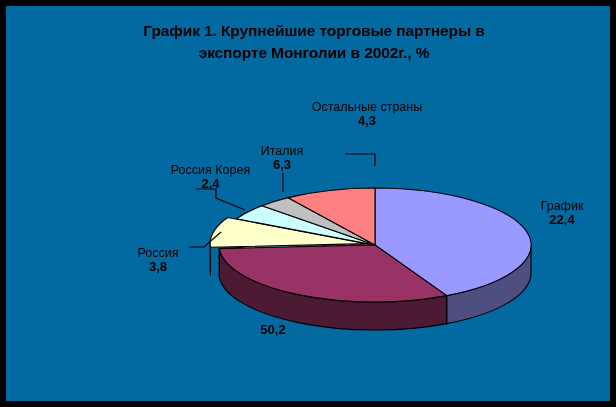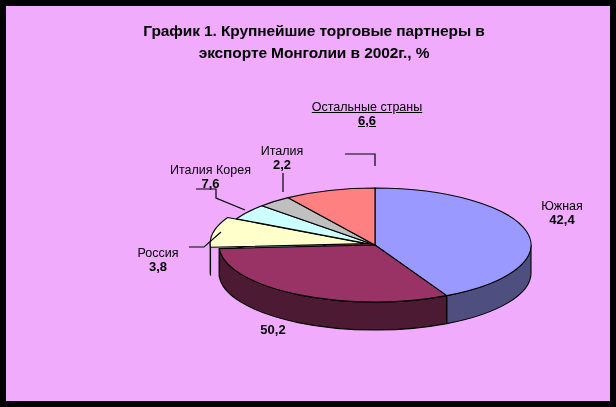--- a/index.html
+++ b/index.html
@@ -12,21 +12,21 @@
     height: 407px;
     font-family: "Liberation Sans", sans-serif;
     overflow: hidden;
   }
   #chart-frame {
     position: relative;
     width: 616px;
     height: 407px;
     box-sizing: border-box;
     border: 6px solid #000000;
-    background: #f0abfc;
+    background: #0369a1;
   }
   #chart-canvas {
     position: absolute;
     left: 0;
     top: 0;
   }
   #chart-title {
     position: absolute;
     left: 0;
     top: 14px;
@@ -89,42 +89,42 @@
       <path d="M 277 167 L 277 186" fill="none" stroke="#000" stroke-width="1.2"></path>
       <path d="M 190 183 L 210 183 L 210 192 L 239 204" fill="none" stroke="#000" stroke-width="1.2"></path>
       <path d="M 183 241 L 198 241 L 215 226" fill="none" stroke="#000" stroke-width="1.2"></path>
     </svg>
 
   <div id="chart-title">
     <span class="tline">График 1. Крупнейшие торговые партнеры в</span>
     <span class="tline">экспорте Монголии в 2002г., %</span>
   </div>
 
-  <div class="dlabel" style="left:303px; top:94px; width:116px;text-decoration:underline;">
+  <div class="dlabel" style="left:303px; top:94px; width:116px;">
     <span class="cat">Остальные страны</span>
-    <span class="val">6,6</span>
+    <span class="val">4,3</span>
   </div>
 
   <div class="dlabel" style="left:245px; top:138px; width:62px;">
     <span class="cat">Италия</span>
-    <span class="val">2,2</span>
+    <span class="val">6,3</span>
   </div>
 
   <div class="dlabel" style="left:152px; top:157px; width:105px;">
-    <span class="cat">Италия Корея</span>
-    <span class="val">7,6</span>
+    <span class="cat">Россия Корея</span>
+    <span class="val">2,4</span>
   </div>
 
   <div class="dlabel" style="left:118px; top:224px; width:68px;margin-top:16px;">
     <span class="cat">Россия</span>
     <span class="val">3,8</span>
   </div>
 
   <div class="dlabel" style="left:228px; top:317px; width:78px;">
     <span class="val">50,2</span>
   </div>
 
   <div class="dlabel" style="left:521px; top:193px; width:70px;">
-    <span class="cat">Южная</span>
-    <span class="val">42,4</span>
+    <span class="cat">График</span>
+    <span class="val">22,4</span>
   </div>
 
 </div>
 
 </body></html>

